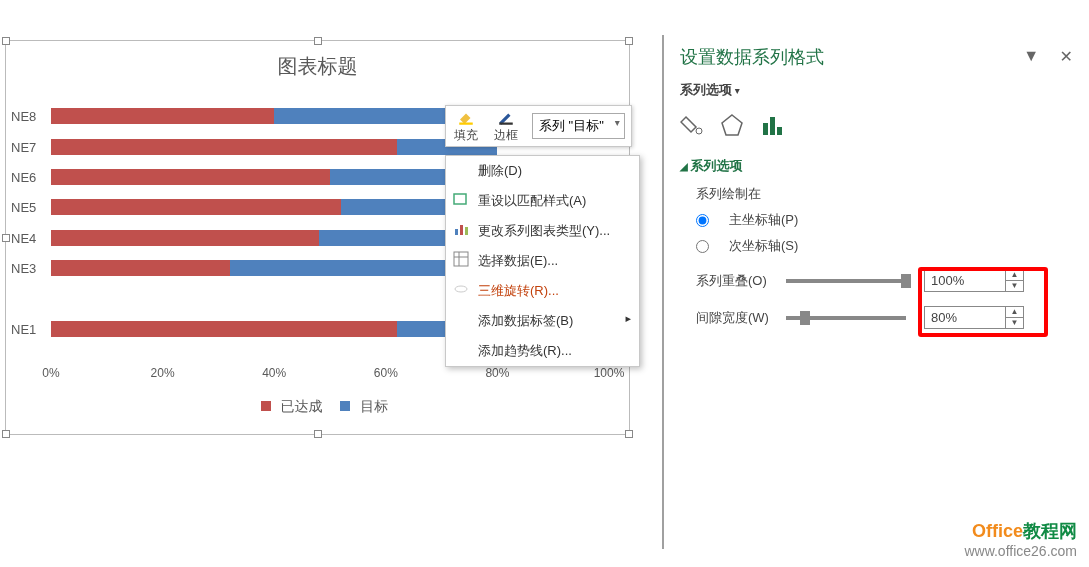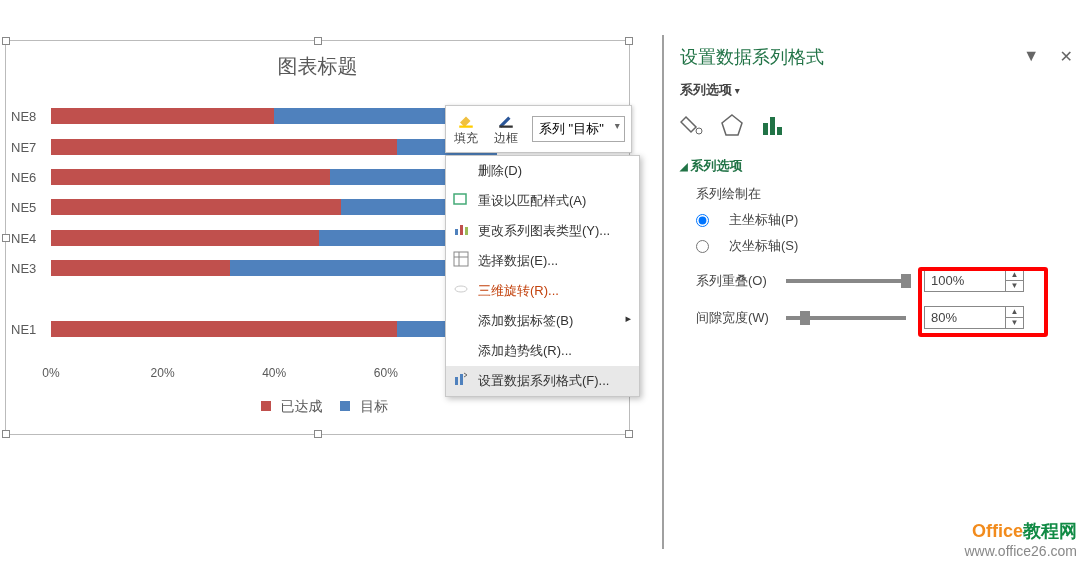--- a/index.html
+++ b/index.html
@@ -15,21 +15,21 @@
 .plot { position: absolute; left: 45px; top: 50px; right: 20px; bottom: 70px; }
 .bar-row { position: absolute; left: 0; right: 0; height: 18px; }
 .cat-label { position: absolute; left: -40px; width: 35px; text-align: left; font-size: 13px; color: #595959; top: 2px; }
 .bar-bg { position: absolute; left: 0; height: 16px; top: 1px; }
 .bar-fg { position: absolute; left: 0; height: 16px; top: 1px; }
 .xaxis { position: absolute; left: 45px; right: 20px; bottom: 50px; height: 18px; }
 .xtick { position: absolute; font-size: 12px; color: #595959; transform: translateX(-50%); }
 .legend { position: absolute; bottom: 18px; left: 0; right: 0; text-align: center; color: #595959; font-size: 14px; }
 .lg-swatch { display: inline-block; width: 10px; height: 10px; margin: 0 6px 0 14px; }
 
-.mini-toolbar { position: absolute; left: 445px; top: 105px; background: #fff; border: 1px solid #c8c8c8; box-shadow: 1px 1px 4px rgba(0,0,0,.2); display: flex; align-items: center; height: 48px; text-align: right; }
+.mini-toolbar { position: absolute; left: 445px; top: 105px; background: #fff; border: 1px solid #c8c8c8; box-shadow: 1px 1px 4px rgba(0,0,0,.2); display: flex; align-items: center; height: 42px; text-align: right; }
 .mt-btn { display: flex; flex-direction: column; align-items: center; padding: 4px 8px; font-size: 12px; color: #444; cursor: pointer; }
 .mt-btn svg { width: 20px; height: 18px; }
 .series-dd { border: 1px solid #aaa; padding: 3px 20px 3px 6px; font-size: 13px; margin: 0 6px; position: relative; background: #fff; }
 .series-dd::after { content: "▾"; position: absolute; right: 4px; top: 3px; font-size: 10px; color: #666; }
 
 .ctx-menu { position: absolute; left: 445px; top: 155px; width: 195px; background: #fff; border: 1px solid #c8c8c8; box-shadow: 2px 2px 6px rgba(0,0,0,.25); font-size: 13px; color: #333; }
 .ctx-item { padding: 6px 8px 6px 32px; position: relative; cursor: pointer; }
 .ctx-item.disabled { color: #c2410c; }
 .ctx-item.hl { background: #e8e8e8; }
 .ctx-item.arrow::after { content: "▸"; position: absolute; right: 8px; top: 6px; font-size: 11px; }
@@ -187,28 +187,20 @@
     <svg class="ctx-icon" viewBox="0 0 16 16">
         <ellipse cx="8" cy="8" rx="6" ry="3" fill="none" stroke="#ccc"></ellipse>
       </svg>
     <span>三维旋转(R)...</span>
   </div>
   <div class="ctx-item arrow">
     <span>添加数据标签(B)</span>
   </div>
   <div class="ctx-item">
     <span>添加趋势线(R)...</span>
-  </div>
-  <div class="ctx-item hl">
-    <svg class="ctx-icon" viewBox="0 0 16 16">
-        <rect x="2" y="6" width="3" height="8" fill="#4f81bd"></rect>
-        <rect x="7" y="3" width="3" height="11" fill="#4f81bd"></rect>
-        <path d="M11 2l3 2-3 2" fill="none" stroke="#666"></path>
-      </svg>
-    <span>设置数据系列格式(F)...</span>
   </div>
 </div>
 
 <div class="divider"></div>
 
 <div class="pane">
   <div class="pane-title">设置数据系列格式</div>
   <div class="pane-dd">▼</div>
   <div class="pane-close">✕</div>
   <div class="pane-sub">系列选项</div>

